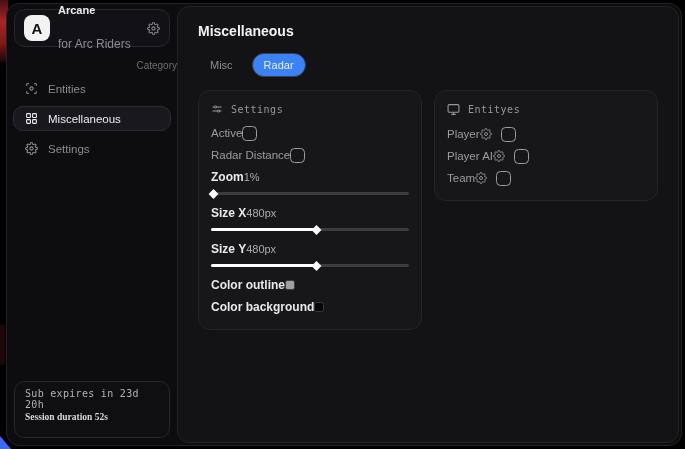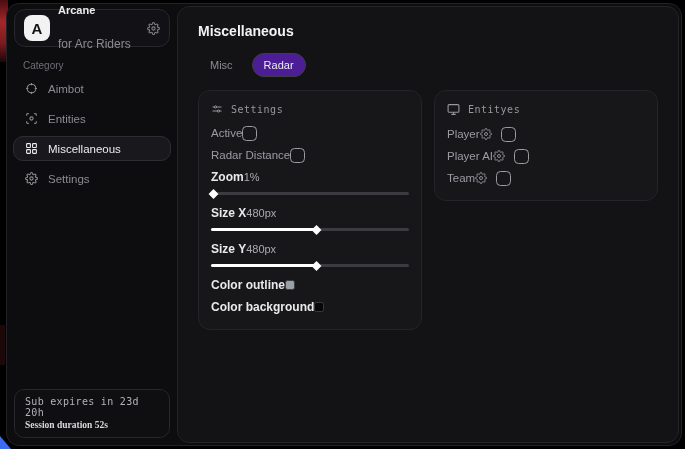--- a/index.html
+++ b/index.html
@@ -20,42 +20,42 @@
   .sidebar { position:absolute; left:0; top:0; bottom:0; width:170px; display:flex; flex-direction:column; }
   .brand-card { margin:5px 7px 0 7px; height:38px; display:flex; align-items:center; gap:8px;
     padding:0 9px; background:#121115; border:1px solid #27272c; border-radius:11px; }
   .avatar { width:26px; height:26px; border-radius:8px; background:#f2f2f2; color:#121212;
     font-weight:bold; font-size:15px; display:flex; align-items:center; justify-content:center; flex:none; }
   .brand-text { display:flex; flex-direction:column; line-height:1.25; }
   .brand-title { font-size:11px; font-weight:bold; color:#ececee; }
   .brand-sub { font-size:12px; color:#8b8b92;margin-top:20px; }
   .brand-gear { margin-left:auto; color:#808087; display:flex; }
 
-  .category { margin:13px 0 5px 16px; font-size:10px; color:#6e6e76; }
+  .category { margin:13px 0 5px 16px; font-size:10px; color:#6e6e76;text-align:right; }
 
   .nav { display:flex; flex-direction:column; gap:5px; padding:0 6px; }
   .nav-item { display:flex; align-items:center; gap:10px; height:25px; padding:0 10px;
     border:1px solid transparent; border-radius:10px; color:#8b8b92; font-size:11.5px; cursor:default; }
   .nav-item.active { background:#18181d; border-color:#2d2d33; color:#ececee; }
   .nav-item .nicon { display:flex; width:14px; justify-content:center; }
 
   .side-spacer { flex:1; }
-  .footer-card { margin:7px; padding:6px 10px 7px 10px; background:#0f0f12;
+  .footer-card { margin:7px; padding:6px 10px 15px 10px; background:#0f0f12;
     border:1px solid #27272c; border-radius:10px; }
   .footer-line1 { font-family:"DejaVu Sans Mono", monospace; font-size:10px; color:#b2b2b8; letter-spacing:.3px; }
   .footer-line2 { font-size:9.5px; font-weight:bold; color:#d9d9dd; margin-top:2px;font-family:Liberation Serif, serif; }
 
   
   .main { position:absolute; left:170px; top:2px; right:2px; bottom:2px;
     background:#131316; border:1px solid #232328; border-radius:12px; padding:14px 20px; }
   .page-title { font-size:14px; font-weight:bold; color:#f2f2f4; margin-top:2px; }
   .tabs { display:flex; align-items:center; gap:7px; margin-top:14px; }
   .tab { font-size:11px; padding:5px 11px; border-radius:999px; color:#8b8b92;
     border:1px solid transparent; cursor:default; }
-  .tab.active { background:#4c1d95; border-color:#3e3e45; color:#ececee; }
+  .tab.active { background:#3b82f6; border-color:#3e3e45; color:#ececee; }
 
   .cards { display:flex; gap:12px; margin-top:13px; align-items:flex-start; }
   .card { width:234px; background:#17171a; border:1px solid #242429; border-radius:12px; padding:9px 12px 11px 12px; }
   .card-head { display:flex; align-items:center; gap:8px; color:#97979e; margin:3px 0 7px 0;
     font-family:"DejaVu Sans Mono", monospace; font-size:10px; letter-spacing:.5px; }
   .row { display:flex; align-items:center; justify-content:flex-start; height:22px; }
   .lbl-muted { font-size:11.5px; color:#9b9ba2; }
   .lbl-bright { font-size:12px; font-weight:600; color:#e9e9eb; }
   .val { font-size:11px; color:#a9a9b0; }
 
@@ -95,32 +95,20 @@
         <svg width="13" height="13" viewBox="0 0 24 24" fill="none" stroke="currentColor" stroke-width="2">
             <circle cx="12" cy="12" r="3"></circle>
             <path d="M19.4 15a1.65 1.65 0 0 0 .33 1.82l.06.06a2 2 0 1 1-2.83 2.83l-.06-.06a1.65 1.65 0 0 0-1.82-.33 1.65 1.65 0 0 0-1 1.51V21a2 2 0 1 1-4 0v-.09a1.65 1.65 0 0 0-1-1.51 1.65 1.65 0 0 0-1.82.33l-.06.06a2 2 0 1 1-2.83-2.83l.06-.06a1.65 1.65 0 0 0 .33-1.82 1.65 1.65 0 0 0-1.51-1H3a2 2 0 1 1 0-4h.09a1.65 1.65 0 0 0 1.51-1 1.65 1.65 0 0 0-.33-1.82l-.06-.06a2 2 0 1 1 2.83-2.83l.06.06a1.65 1.65 0 0 0 1.82.33h0a1.65 1.65 0 0 0 1-1.51V3a2 2 0 1 1 4 0v.09a1.65 1.65 0 0 0 1 1.51h0a1.65 1.65 0 0 0 1.82-.33l.06-.06a2 2 0 1 1 2.83 2.83l-.06.06a1.65 1.65 0 0 0-.33 1.82v0a1.65 1.65 0 0 0 1.51 1H21a2 2 0 1 1 0 4h-.09a1.65 1.65 0 0 0-1.51 1z"></path>
           </svg>
       </span>
     </div>
 
     <div class="category">Category</div>
 
     <div class="nav">
-      <div class="nav-item">
-        <span class="nicon">
-          <svg width="13" height="13" viewBox="0 0 24 24" fill="none" stroke="currentColor" stroke-width="2">
-              <circle cx="12" cy="12" r="8"></circle>
-              <line x1="12" y1="2" x2="12" y2="6"></line>
-              <line x1="12" y1="18" x2="12" y2="22"></line>
-              <line x1="2" y1="12" x2="6" y2="12"></line>
-              <line x1="18" y1="12" x2="22" y2="12"></line>
-            </svg>
-        </span>
-        <span>Aimbot</span>
-      </div>
       <div class="nav-item">
         <span class="nicon">
           <svg width="13" height="13" viewBox="0 0 24 24" fill="none" stroke="currentColor" stroke-width="2">
               <path d="M3 7V5a2 2 0 0 1 2-2h2"></path>
               <path d="M17 3h2a2 2 0 0 1 2 2v2"></path>
               <path d="M21 17v2a2 2 0 0 1-2 2h-2"></path>
               <path d="M7 21H5a2 2 0 0 1-2-2v-2"></path>
               <circle cx="12" cy="12" r="3"></circle>
             </svg>
         </span>

